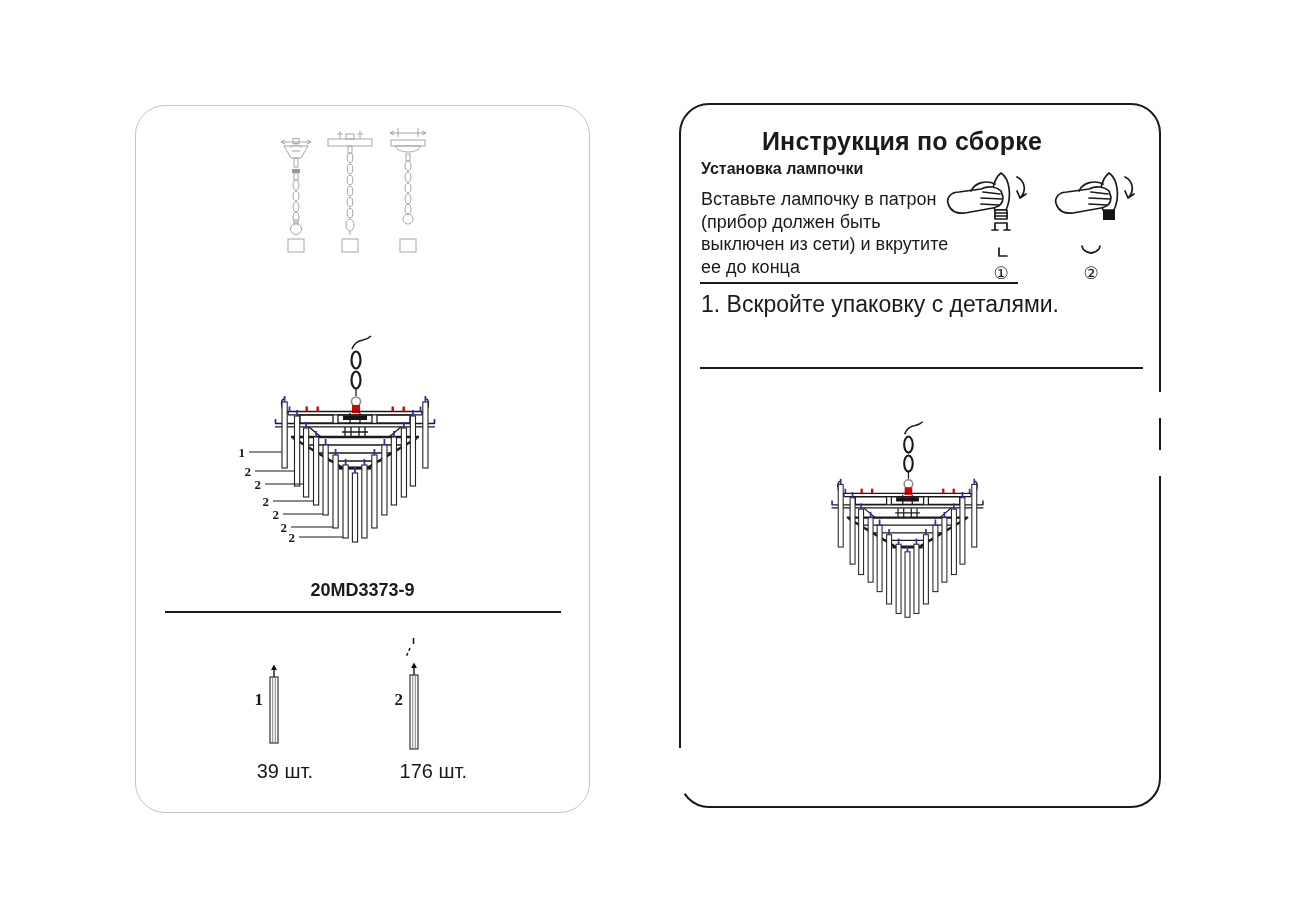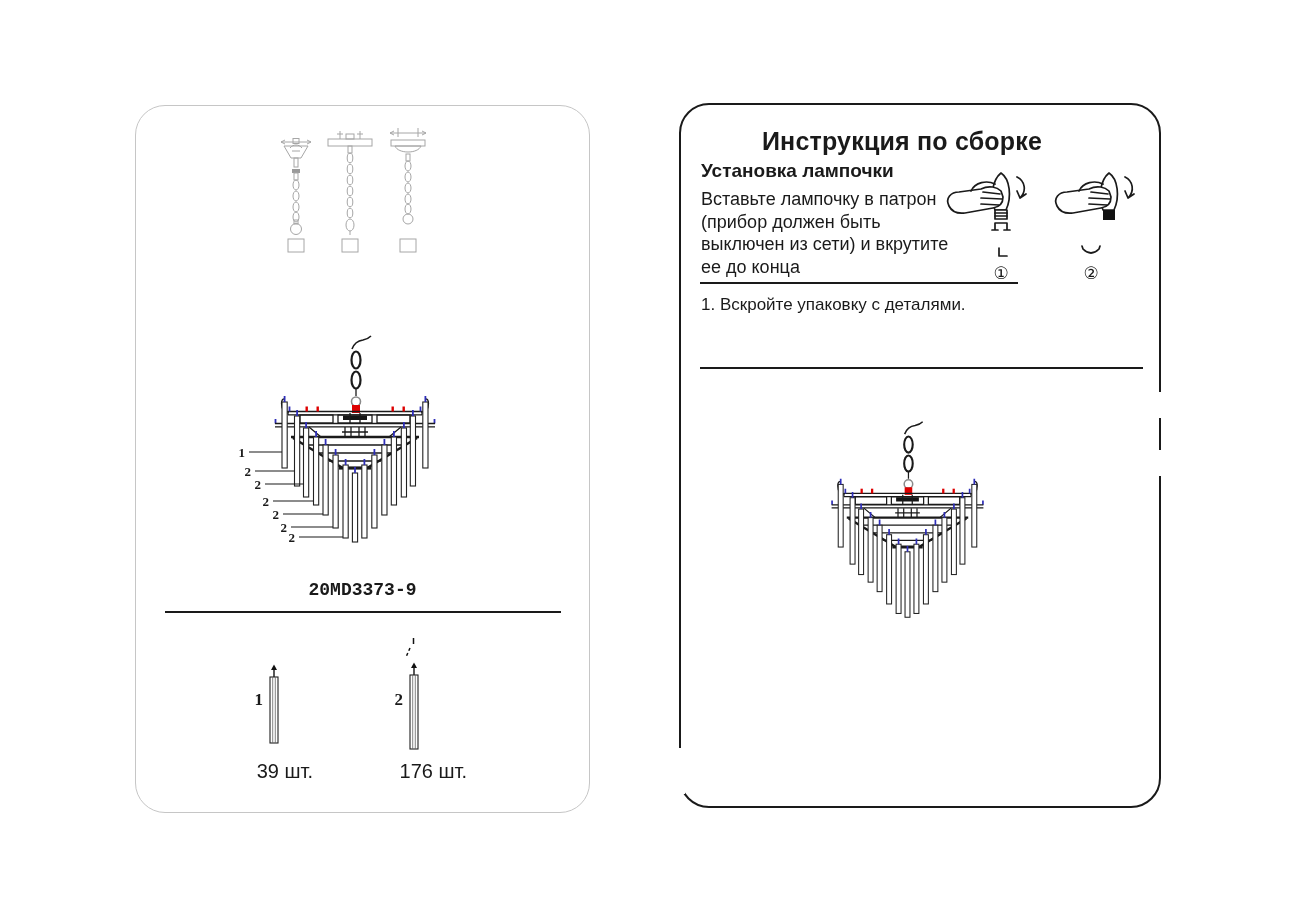--- a/index.html
+++ b/index.html
@@ -8,25 +8,25 @@
   }
   html,body{margin:0;padding:0;background:#fff;}
   #stage{position:relative;width:1300px;height:919px;background:#fff;overflow:hidden;
          font-family:"Liberation Sans",sans-serif;color:var(--ink);}
   .abs{position:absolute;}
   .panel{position:absolute;background:#fff;box-sizing:border-box;}
   #left-panel{left:135px;top:105px;width:455px;height:708px;border:1.5px solid var(--panel-border-gray);border-radius:30px;}
   #right-panel{left:679px;top:103px;width:482px;height:705px;border:2px solid var(--ink);border-radius:30px;}
   .gap{position:absolute;background:#fff;z-index:5;}
   #rp-title{left:679px;top:127px;width:446px;text-align:center;font-size:25px;font-weight:bold;letter-spacing:.2px;}
-  #rp-subtitle{left:701px;top:160px;font-size:19px;font-weight:bold;}
+  #rp-subtitle{left:701px;top:160px;font-size:16px;font-weight:bold;}
   #rp-body{left:701px;top:188px;width:252px;font-size:18px;line-height:22.5px;}
   .sep{position:absolute;height:2px;background:var(--ink);}
-  #rp-steps{left:701px;top:293px;width:458px;font-size:17px;line-height:23px;}
-  #lp-model{left:135px;top:580px;width:455px;text-align:center;font-family:Liberation Mono, monospace;font-weight:bold;font-size:18px;}
+  #rp-steps{left:701px;top:293px;width:458px;font-size:23px;line-height:23px;}
+  #lp-model{left:135px;top:580px;width:455px;text-align:center;font-family:Liberation Sans, sans-serif;font-weight:bold;font-size:18px;}
   .count{position:absolute;top:760px;width:90px;text-align:right;font-size:20px;}
   #count-1{left:223px;} #count-2{left:377px;}
   
   .ln{stroke:var(--ink);fill:none;stroke-width:1.3px;}
   .lnthick{stroke:var(--ink);fill:none;stroke-width:2.5px;}
   .lnmid{stroke:var(--ink);fill:none;stroke-width:1.6px;}
   .chainlink{stroke:var(--ink);fill:none;stroke-width:2.2px;}
   .rod{stroke:#222;fill:#fff;stroke-width:1.1px;}
   .tick{stroke:var(--blue);stroke-width:1.8px;fill:none;}
   .redf{fill:var(--red);stroke:none;}

